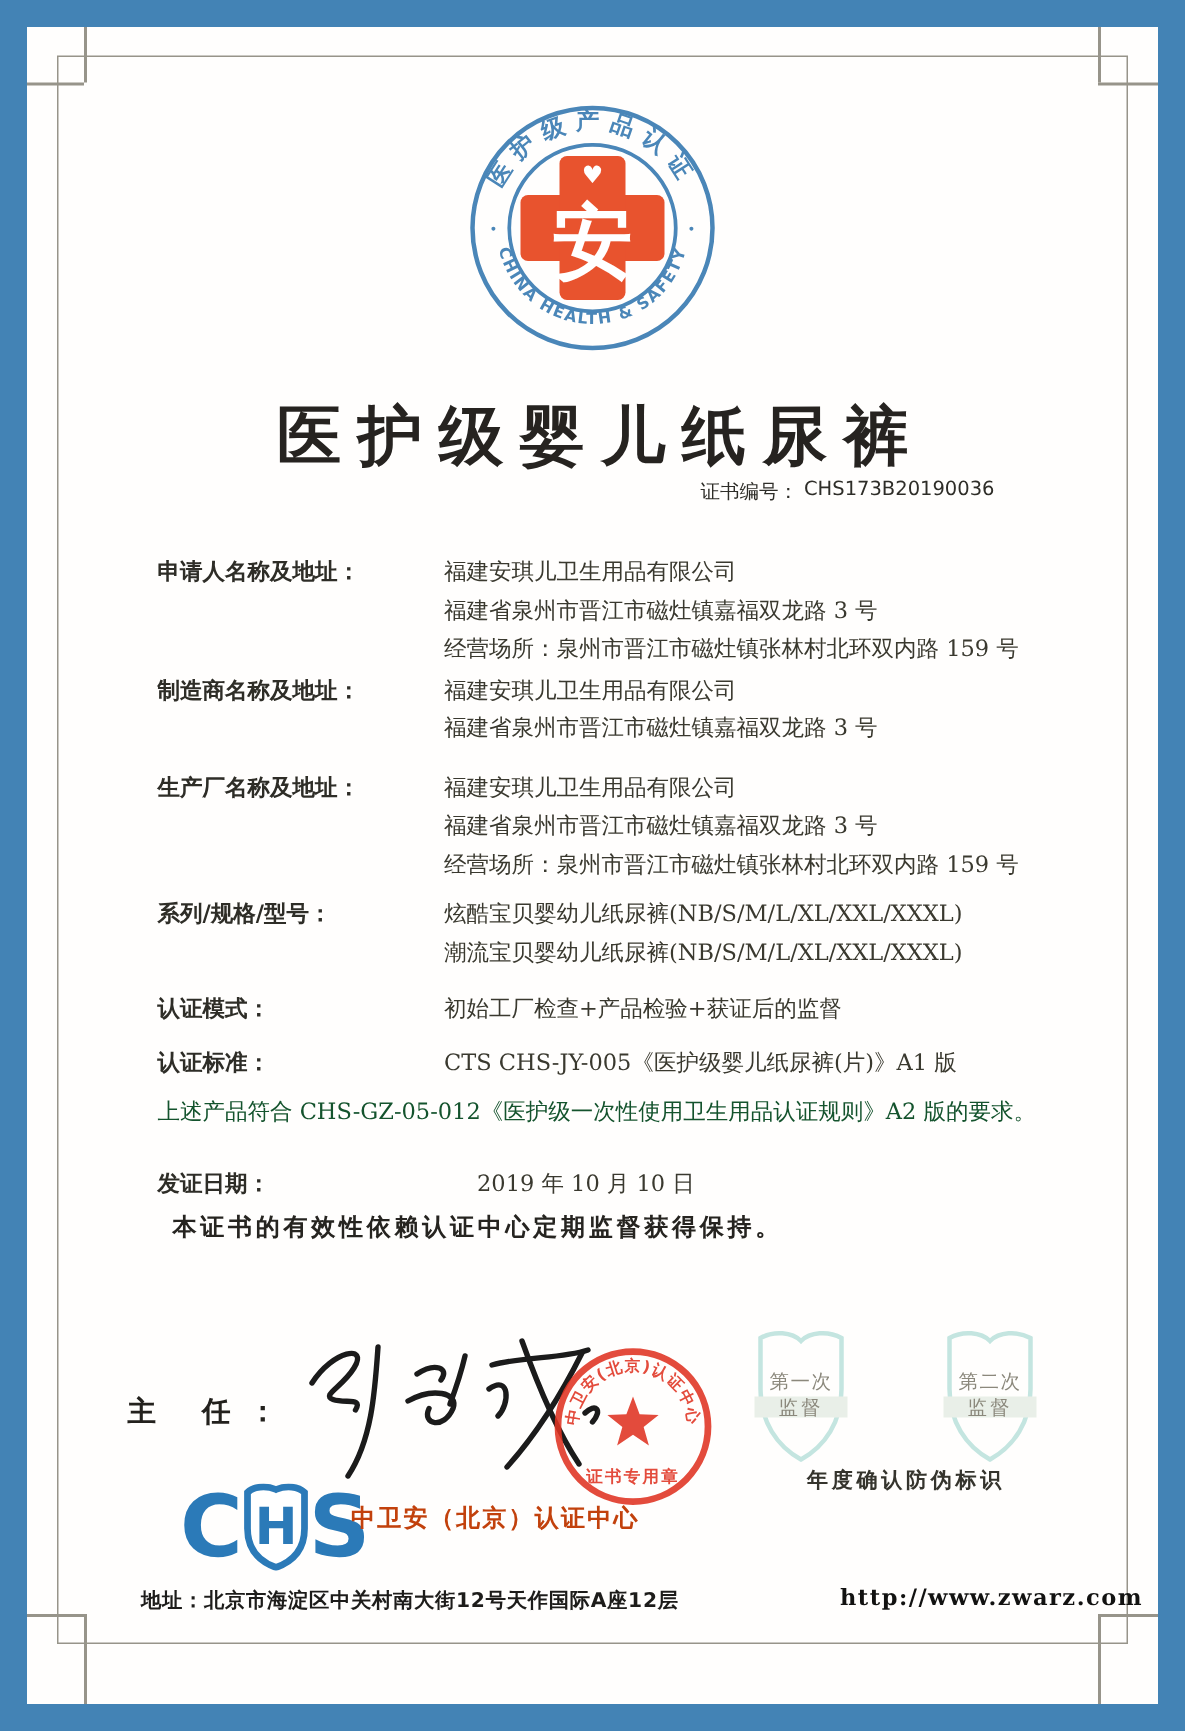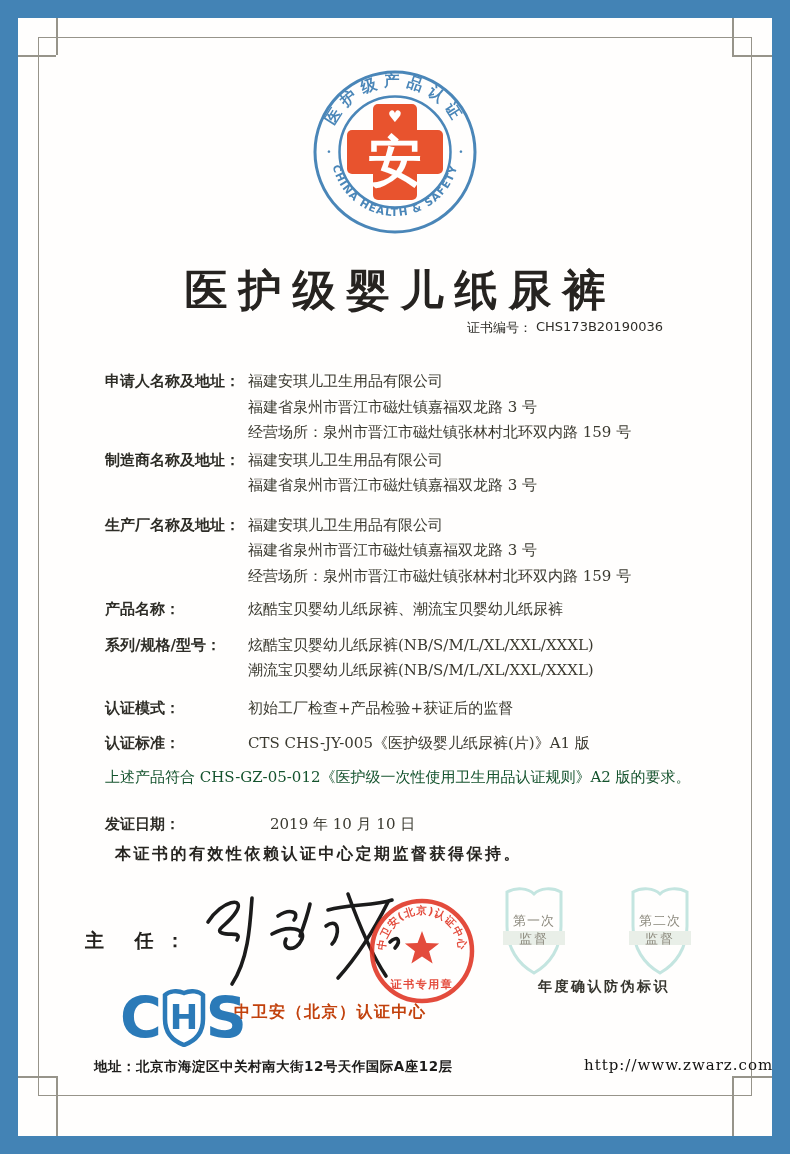--- a/index.html
+++ b/index.html
@@ -29,21 +29,21 @@
   
   .title{position:absolute; left:0; top:262px; width:100%; text-align:center;
     font-size:43px; font-weight:900; letter-spacing:11px; text-indent:11px;
     color:#262320;}
   .cert-no{position:absolute; top:319px; right:127px; font-size:13px; font-weight:normal;
     color:#2e2d28; display:flex; gap:4px;
     font-family:"DejaVu Sans","Liberation Sans",sans-serif;}
 
   
   .fields{position:absolute; left:105px; top:369px; width:600px; font-size:15px; line-height:25.5px;}
-  .frow{display:flex;}
+  .frow{display:flex;gap:48px;}
   .frow .label{width:143px; font-weight:bold; color:#2e2d27; flex:none;}
   .frow .value{flex:1; color:#3a392f;}
   .date-row .value{padding-left:22px;}
   .row-full{color:#14532d;}
   .maintain{font-weight:bold; font-size:16px; letter-spacing:2.5px; color:#262420; padding-left:10px;}
 
   
   .director{position:absolute; left:85px; top:928px; font-size:19px; font-weight:bold;
     letter-spacing:12px; color:#23211d;}
   .signature{position:absolute; left:190px; top:882px; width:215px; height:112px;}
@@ -57,22 +57,22 @@
   .issuer-logo{position:absolute; left:120px; top:988px; height:60px; display:flex;
     align-items:center; font-family:"DejaVu Sans","Liberation Sans",sans-serif;}
   .issuer-logo .ltr{font-size:57px; font-weight:900; color:#2b7ab8; line-height:58px;}
   .issuer-name{position:absolute; left:234px; top:1002px; font-size:16px; font-weight:900;
     letter-spacing:1.5px; color:#c2410c;
     font-family:"DejaVu Sans","Liberation Sans",sans-serif;}
 
   
   .addr{position:absolute; left:94px; top:1058px; font-size:13.5px; font-weight:bold;
     color:#1d1c1a; font-family:"DejaVu Sans","Liberation Sans",sans-serif; letter-spacing:.5px;}
-  .site{position:absolute; left:584px; top:1056px; font-size:15px; color:#121211;
-    letter-spacing:1px;}
+  .site{position:absolute; left:560px; top:1056px; font-size:15px; color:#121211;
+    letter-spacing:1px;font-weight:bold;}
 </style>
 </head>
 <body>
 
 <div class="page">
 
   <div class="blue-frame"></div>
   <div class="inner-rect"></div>
   <div class="cline tl-v"></div>
   <div class="cline tl-h"></div>
@@ -133,26 +133,20 @@
 
     <div class="frow" style="margin-bottom:8px">
       <div class="label">生产厂名称及地址：</div>
       <div class="value">
         <div>福建安琪儿卫生用品有限公司</div>
         <div>福建省泉州市晋江市磁灶镇嘉福双龙路 3 号</div>
         <div>经营场所：泉州市晋江市磁灶镇张林村北环双内路 159 号</div>
       </div>
     </div>
 
-    <div class="frow" style="margin-bottom:10px">
-      <div class="label">产品名称：</div>
-      <div class="value">
-        <div>炫酷宝贝婴幼儿纸尿裤、潮流宝贝婴幼儿纸尿裤</div>
-      </div>
-    </div>
 
     <div class="frow" style="margin-bottom:12px">
       <div class="label">系列/规格/型号：</div>
       <div class="value">
         <div>炫酷宝贝婴幼儿纸尿裤(NB/S/M/L/XL/XXL/XXXL)</div>
         <div>潮流宝贝婴幼儿纸尿裤(NB/S/M/L/XL/XXL/XXXL)</div>
       </div>
     </div>
 
     <div class="frow" style="margin-bottom:10px">

